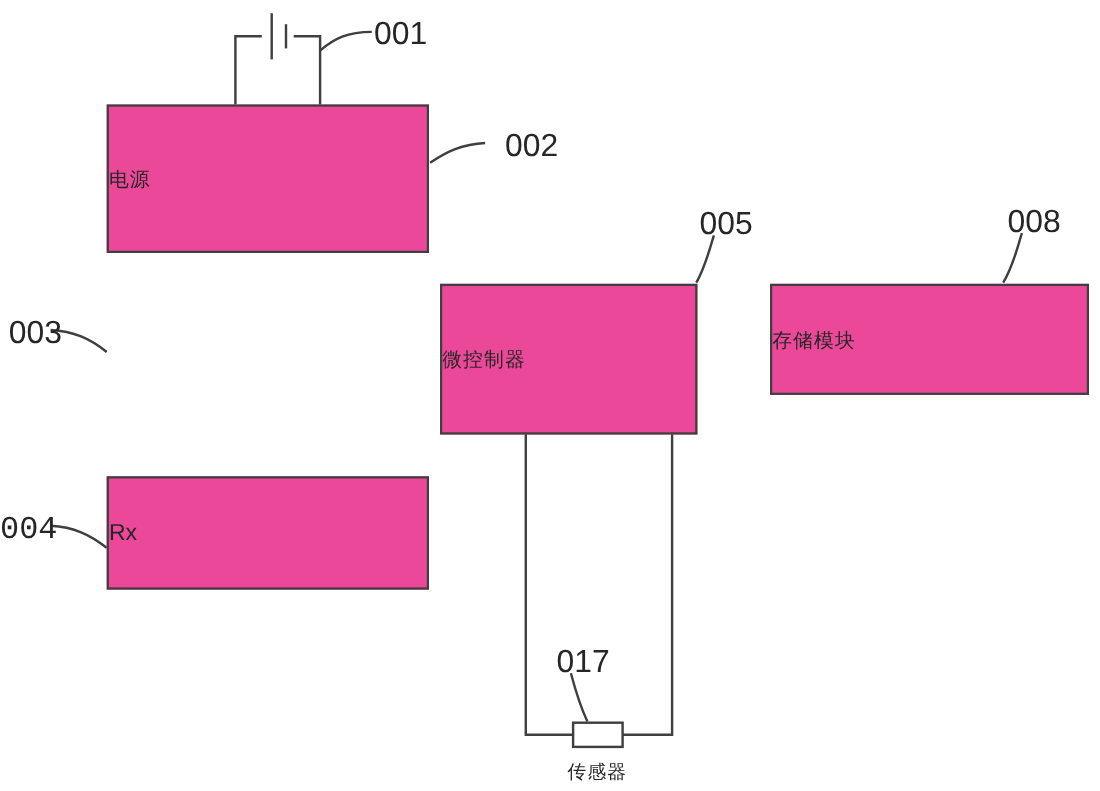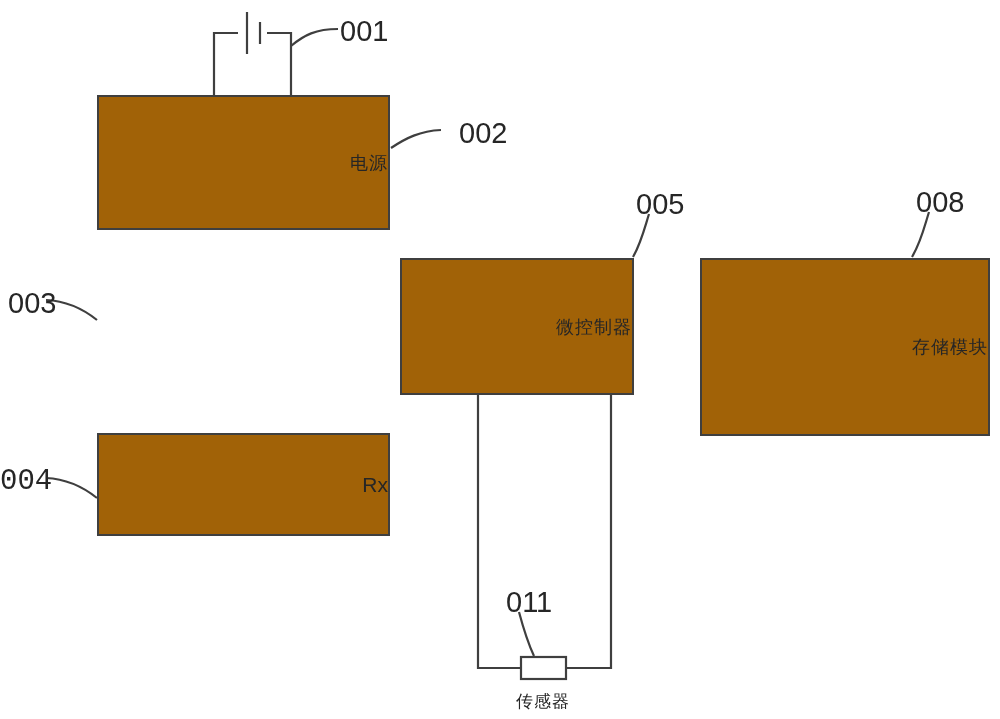--- a/index.html
+++ b/index.html
@@ -27,24 +27,24 @@
     stroke-width: 2.2;
     fill: none;
     stroke-linecap: butt;
   }
   .filled {
     fill: #ffffff;
   }
   .block {
     position: absolute;
     border: 2px solid var(--line, #3f3f3f);
-    background: #a16207;
+    background: #ec4899;
     display: flex;
     align-items: center;
-    justify-content: flex-end;
+    justify-content: flex-start;
     color: var(--text, #262626);
     box-sizing: border-box;
   }
   .cjk {
     font-size: 18px;
     letter-spacing: 1px;
   }
   .latin {
     font-size: 21px;
   }
@@ -91,27 +91,27 @@
 
 
   <div class="block latin" style="left:97px; top:433px; width:293px; height:103px;">
     <span>Rx</span>
   </div>
 
   <div class="block cjk" style="left:400px; top:258px; width:234px; height:137px;">
     <span>微控制器</span>
   </div>
 
-  <div class="block cjk" style="left:700px; top:258px; width:290px; height:178px;">
+  <div class="block cjk" style="left:700px; top:258px; width:290px; height:101px;">
     <span>存储模块</span>
   </div>
 
   <div class="ref" style="left:340px; top:15px;">001</div>
   <div class="ref" style="left:443px; top:117px;margin-left:16px;">002</div>
   <div class="ref" style="left:8px; top:287px;">003</div>
   <div class="ref" style="left:0; top:465px;font-family:Liberation Mono, monospace;">004</div>
   <div class="ref" style="left:636px; top:188px;">005</div>
   <div class="ref" style="left:916px; top:186px;">008</div>
-  <div class="ref" style="left:506px; top:586px;">011</div>
+  <div class="ref" style="left:506px; top:586px;">017</div>
 
   <div class="sensor-label" style="left:503px; top:690px; width:80px;">传感器</div>
 
 </div>
 
 </body></html>

